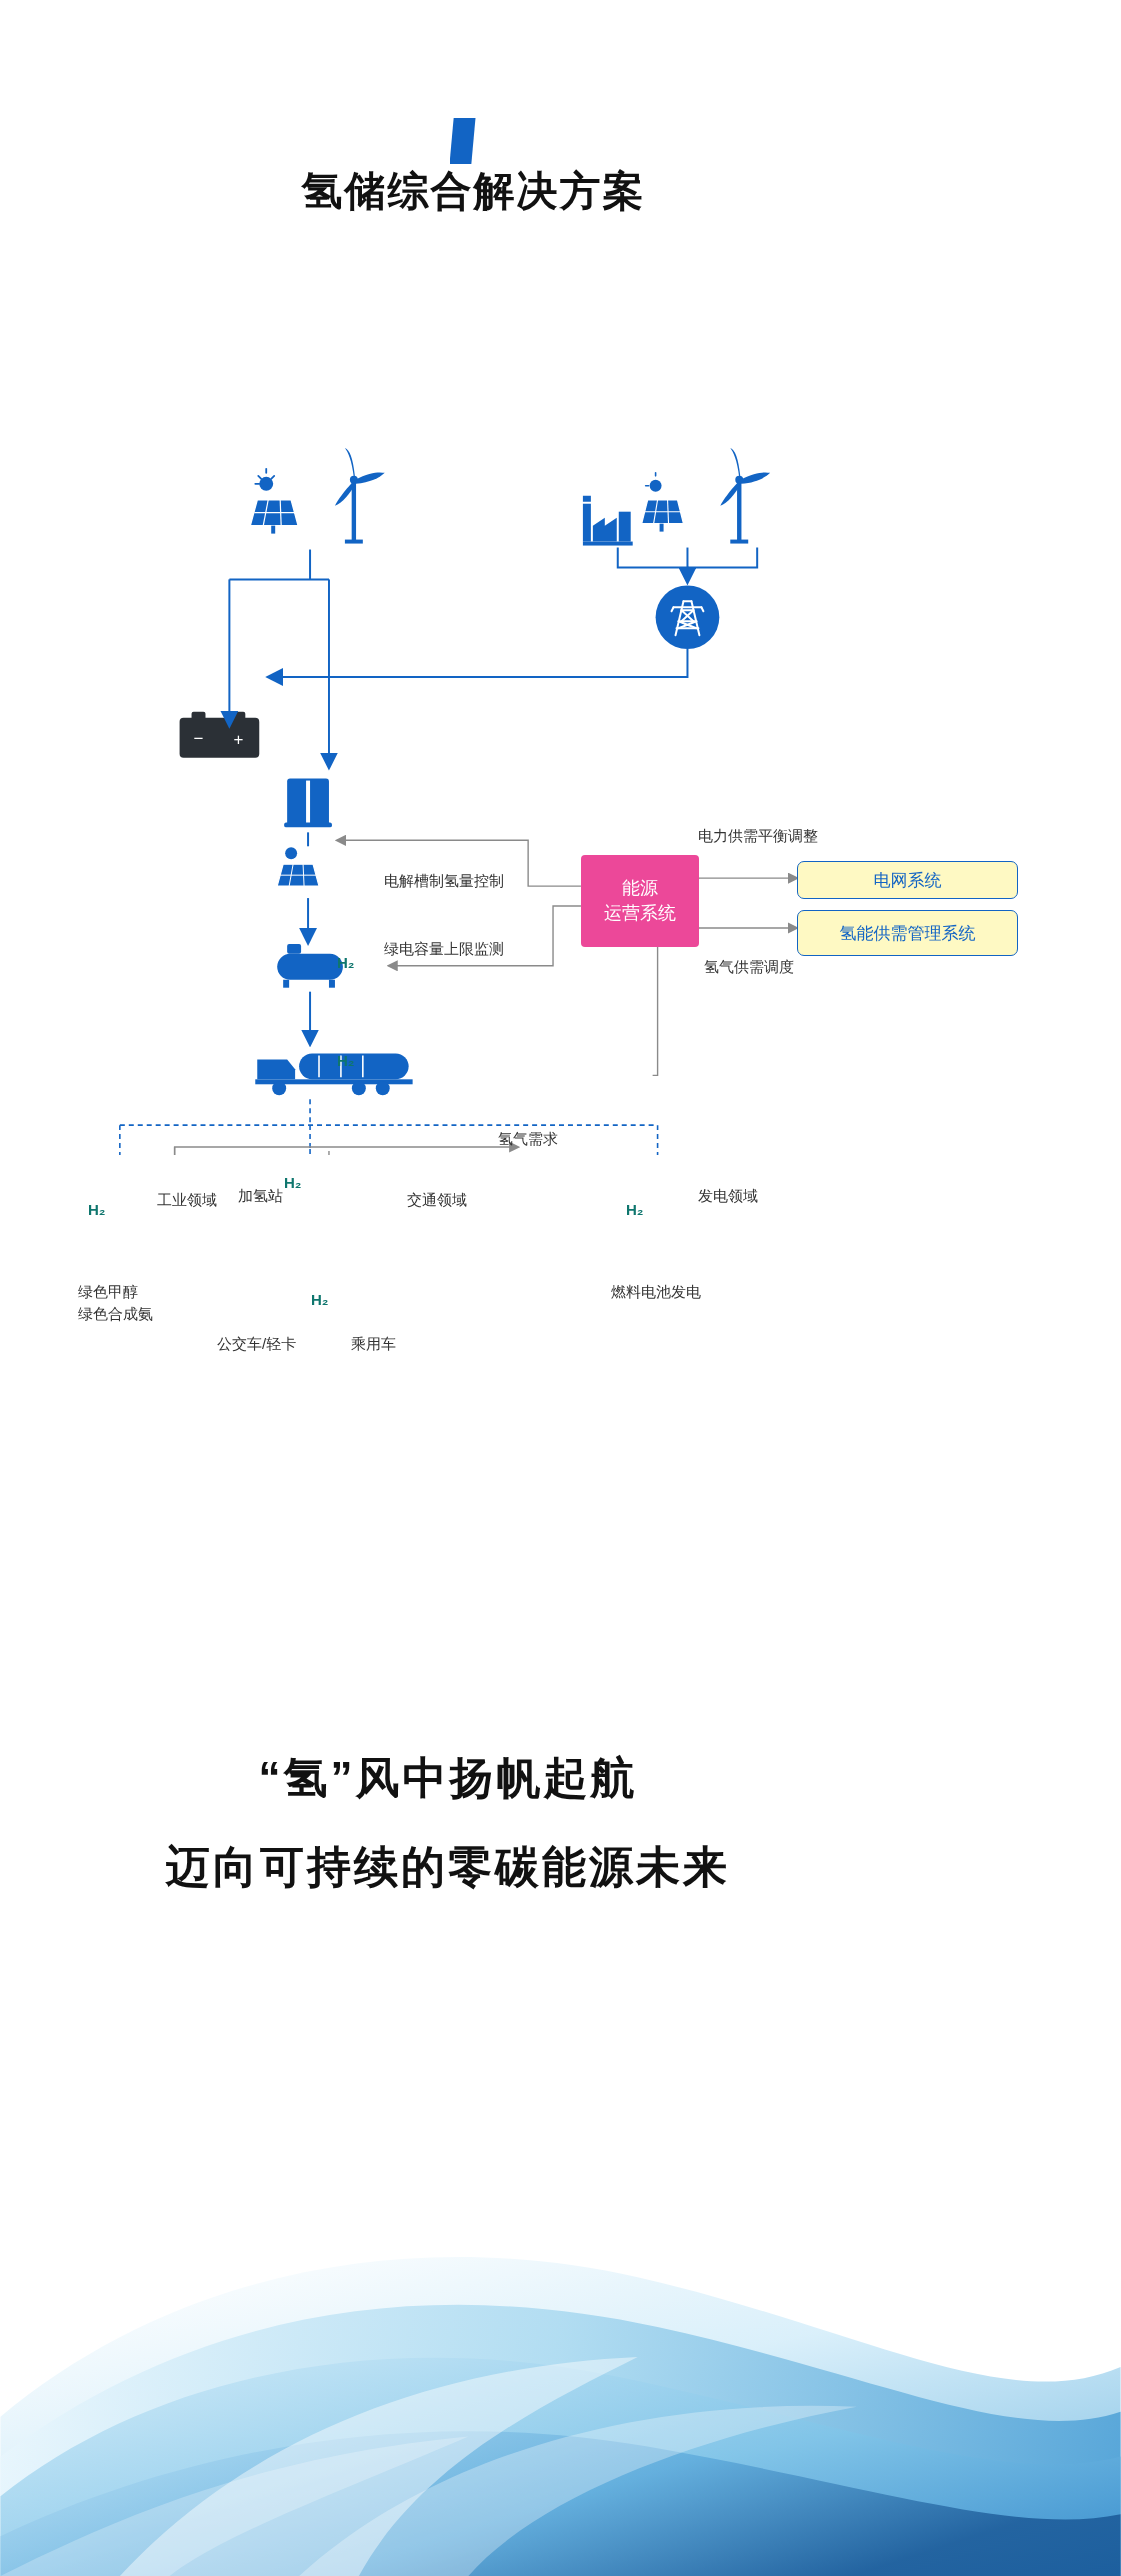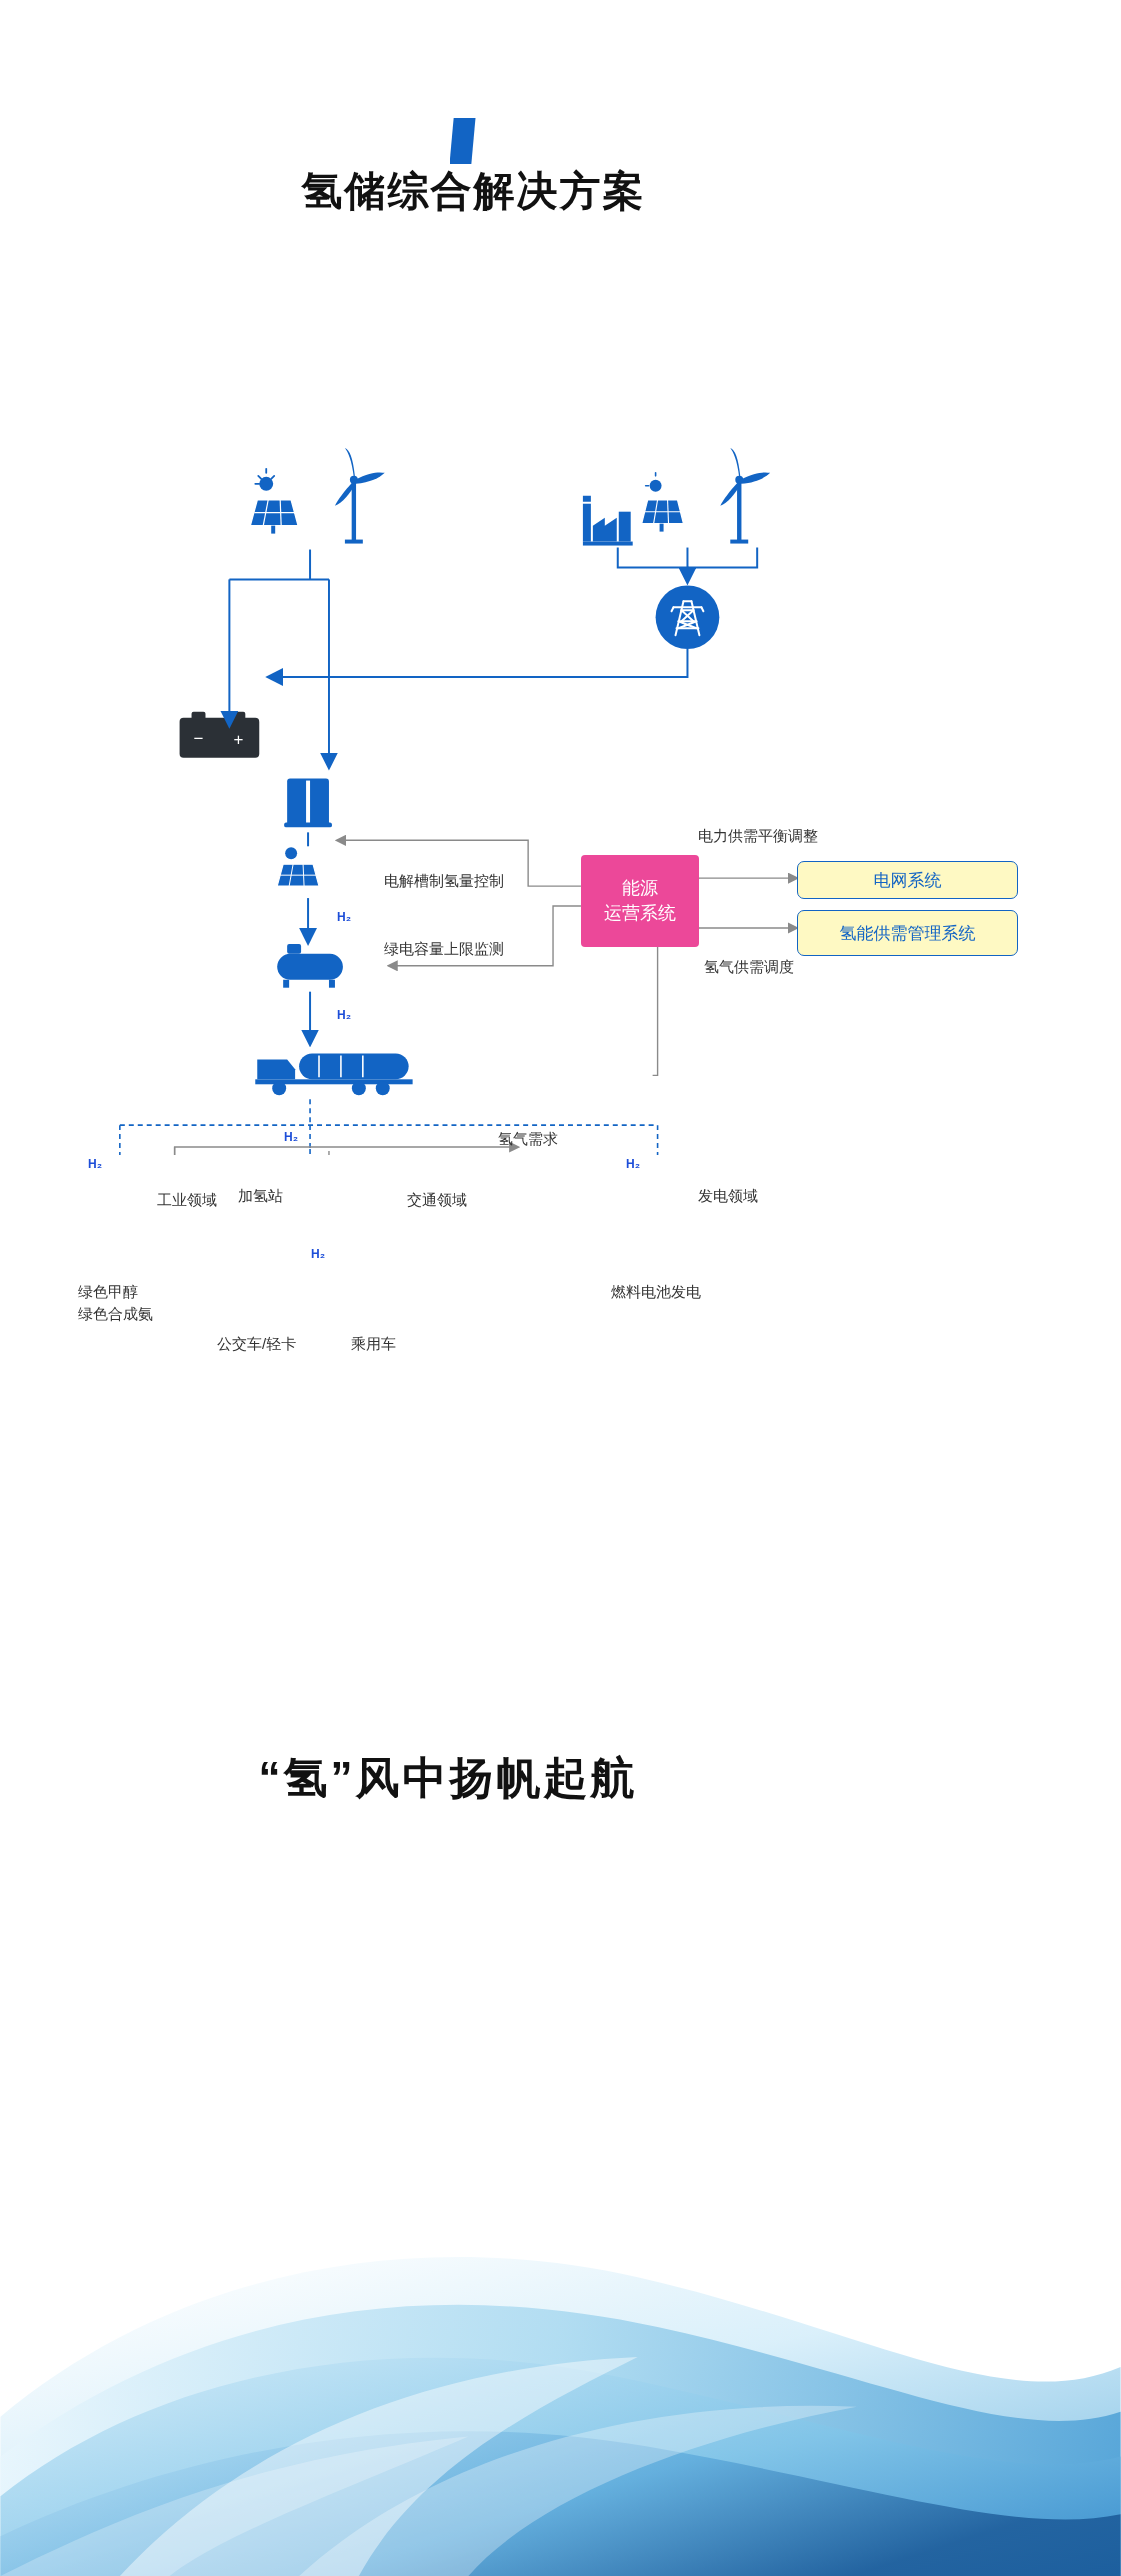--- a/index.html
+++ b/index.html
@@ -31,21 +31,21 @@
   }
 
   
   .diagram { position: absolute; left: 0; top: 438px; width: 1121px; height: 717px; }
   .diagram svg { position: absolute; left: 0; top: 0; }
 
   .lab {
     position: absolute; font-size: 15px; color: #333; white-space: nowrap;
     line-height: 1.25;
   }
-  .h2lab { position:absolute; font-size: 12px; font-weight: bold; color: #1d4ed8; white-space: nowrap; }
+  .h2lab { position:absolute; font-size: 15px; font-weight: bold; color: #0f766e; white-space: nowrap; margin-top: 44px; }
 
   .box-blue {
     position: absolute; background: #ec4899; color: #fff; border-radius: 4px;
     font-size: 18px; display:flex; align-items:center; justify-content:center;
     text-align:right; line-height: 1.4; font-weight: 500;
   }
   .box-outline {
     position: absolute; border: 1.6px solid #1264c4; color: #1264c4; border-radius: 7px;
     font-size: 17px; display:flex; align-items:center; justify-content:center;
     background: #fef9c3; white-space: nowrap;
@@ -340,20 +340,21 @@
     </div>
 
     <div class="box-outline" style="left:797px; top:472px; width:221px; height:46px;">
       <span>氢能供需管理系统</span>
     </div>
 
   </div>
 
   <div class="slogan">
     <div class="slogan-l1">“氢”风中扬帆起航</div>
+    <div class="slogan-l2">迈向可持续的零碳能源未来</div>
   </div>
 
   <div class="wave">
     <svg width="1121" height="458" viewBox="0 0 1125 460">
       <defs>
         <linearGradient id="wg1" x1="0" y1="0" x2="1" y2="1">
           <stop offset="0%" stop-color="#cfeaf8"></stop>
           <stop offset="55%" stop-color="#7fc4e8"></stop>
           <stop offset="100%" stop-color="#2f86c9"></stop>
         </linearGradient>

